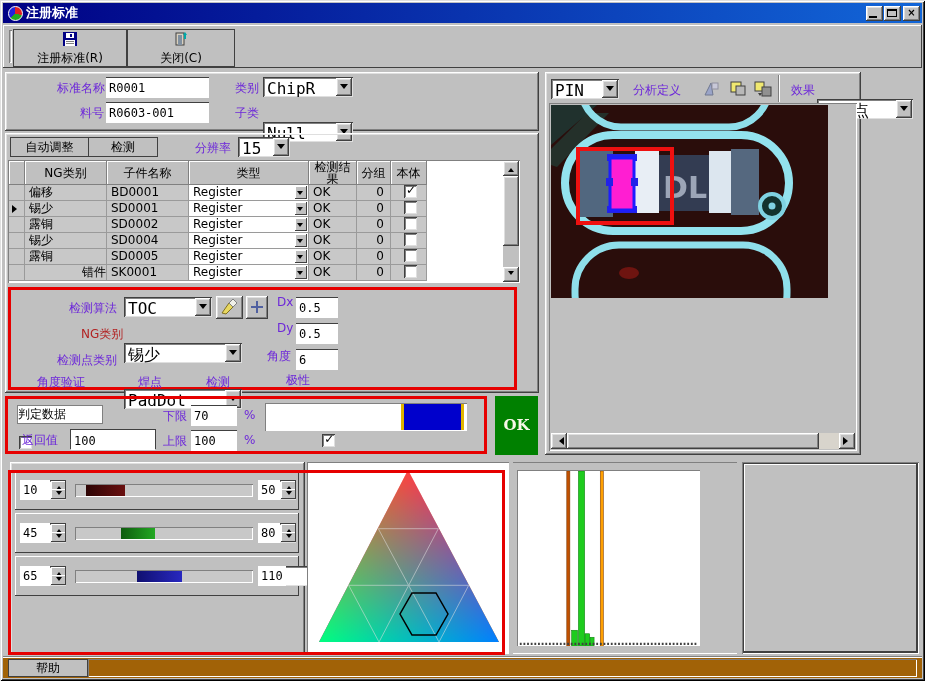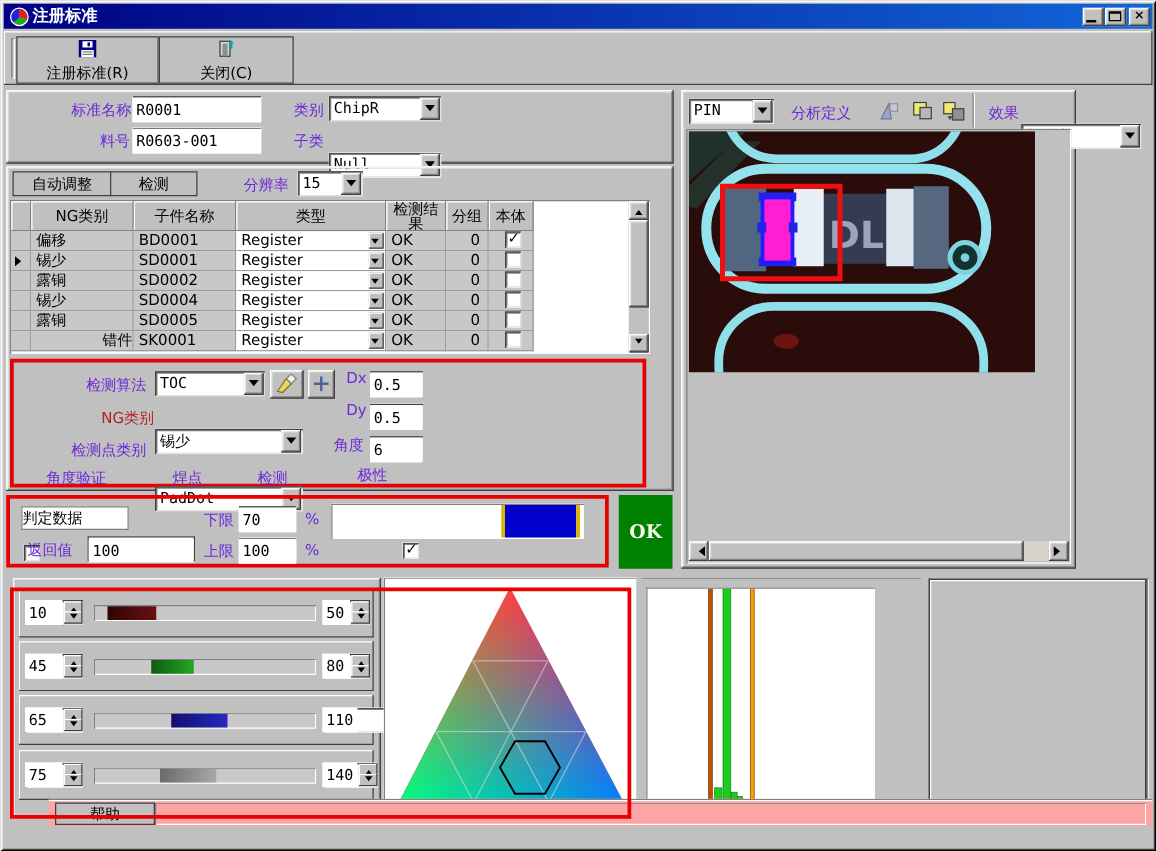--- a/index.html
+++ b/index.html
@@ -23,21 +23,21 @@
   .tbtn{width:17px;height:15px;background:#c0c0c0;margin-left:1px;position:relative;
         box-shadow:inset -1px -1px 0 #404040,inset 1px 1px 0 #fff,inset -2px -2px 0 #808080,inset 2px 2px 0 #dfdfdf;
         font-size:10px;text-align:center;line-height:14px;font-weight:bold;}
   .glyph-min{position:absolute;left:3px;right:6px;bottom:3px;height:2px;background:#000;}
   .glyph-max{position:absolute;left:3px;top:3px;right:4px;bottom:4px;border:1px solid #000;border-top:2px solid #000;}
   .tool-btn{position:absolute;top:29px;height:38px;background:#c0c0c0;border:1px solid #404040;
             text-align:center;font-size:12px;padding-top:2px;}
   .tool-btn .cap{display:block;margin-top:1px;}
   .btn-flat{background:#c0c0c0;border:1px solid #404040;font-size:12px;text-align:center;}
   .combo{background:#fff;position:relative;}
-  .combo .val{position:absolute;left:4px;top:2px;font-size:12px;white-space:nowrap;text-align:right;}
+  .combo .val{position:absolute;left:4px;top:2px;font-size:16px;white-space:nowrap;text-align:right;}
   .combo .dd{position:absolute;right:1px;top:1px;bottom:1px;width:16px;background:#c0c0c0;
              box-shadow:inset -1px -1px 0 #404040,inset 1px 1px 0 #fff,inset -2px -2px 0 #808080,inset 2px 2px 0 #dfdfdf;}
   .tri-d{position:absolute;left:4px;top:6px;width:0;height:0;border:4px solid transparent;border-top:5px solid #000;}
   .tri-u{width:0;height:0;border:3px solid transparent;border-bottom:4px solid #000;}
   .tri-dn{width:0;height:0;border:3px solid transparent;border-top:4px solid #000;}
   .tri-l{width:0;height:0;border:4px solid transparent;border-right:5px solid #000;}
   .tri-r{width:0;height:0;border:4px solid transparent;border-left:5px solid #000;}
   input.tx{border:none;outline:none;background:#fff;font-size:12px;width:100%;height:100%;padding:1px 3px;}
   .redbox{border:3px solid #e60000;}
   
@@ -465,47 +465,20 @@
             <span class="spin-b" style="top:1px;">
               <i class="tri-u"></i>
             </span>
             <span class="spin-b" style="bottom:1px;">
               <i class="tri-dn"></i>
             </span>
           </span>
       </div>
     </div>
 
-    <div class="abs r1 grp" style="left:5px;top:138px;width:284px;height:40px;">
-      <div class="spin-box s2 field" style="left:5px;top:10px;width:46px;">
-        <input class="tx mono spin-num" style="width: 30px;" value="75">
-        <span class="spin-ud">
-            <span class="spin-b" style="top:1px;">
-              <i class="tri-u"></i>
-            </span>
-            <span class="spin-b" style="bottom:1px;">
-              <i class="tri-dn"></i>
-            </span>
-          </span>
-      </div>
-      <div class="track s1" style="left:60px;top:14px;width:178px;">
-        <div class="seg" style="left: 30%; width: 25%; background: linear-gradient(90deg, rgb(106, 106, 106), rgb(168, 168, 168));"></div>
-      </div>
-      <div class="spin-box s2 field" style="left:243px;top:10px;width:44px;">
-        <input class="tx mono spin-num" style="width: 28px;" value="140">
-        <span class="spin-ud">
-            <span class="spin-b" style="top:1px;">
-              <i class="tri-u"></i>
-            </span>
-            <span class="spin-b" style="bottom:1px;">
-              <i class="tri-dn"></i>
-            </span>
-          </span>
-      </div>
-    </div>
   </div>
 
   <div class="abs s1" style="left:307px;top:462px;width:202px;height:192px;background:#fff;">
     <svg width="200" height="190" viewBox="0 0 200 190">
       <defs>
         <linearGradient id="gr" x1="0" y1="0" x2="0" y2="1">
             <stop offset="0" stop-color="#ff0000"></stop>
             <stop offset="1" stop-color="#000000"></stop>
           </linearGradient>
         <linearGradient id="gg" x1="0" y1="1" x2="1" y2="0">
@@ -547,18 +520,18 @@
         </svg>
     </div>
   </div>
 
   <div class="abs s1" style="left:742px;top:462px;width:177px;height:192px;">
     <div class="abs r1" style="left:1px;top:1px;right:1px;bottom:1px;background:#c0c0c0;border:1px solid #404040;"></div>
   </div>
 
   <div class="abs" style="left:8px;top:470px;width:497px;height:185px;border:3px solid #e60000;pointer-events:none;z-index:5;"></div>
 
-  <div class="abs" style="left:3px;right:3px;bottom:20px;height:22px;background:#fca5a5;box-shadow:inset 0 1px 0 #808080,inset 0 2px 0 #fff;margin-left:36px;">
+  <div class="abs" style="left:3px;right:3px;bottom:3px;height:22px;background:#a16207;box-shadow:inset 0 1px 0 #808080,inset 0 2px 0 #fff;">
     <div class="abs btn-flat" style="left:5px;top:3px;width:80px;height:18px;line-height:16px;">帮助</div>
     <div class="abs s1" style="left:85px;top:3px;right:5px;height:18px;"></div>
   </div>
 
 </div>
 
 </body></html>

